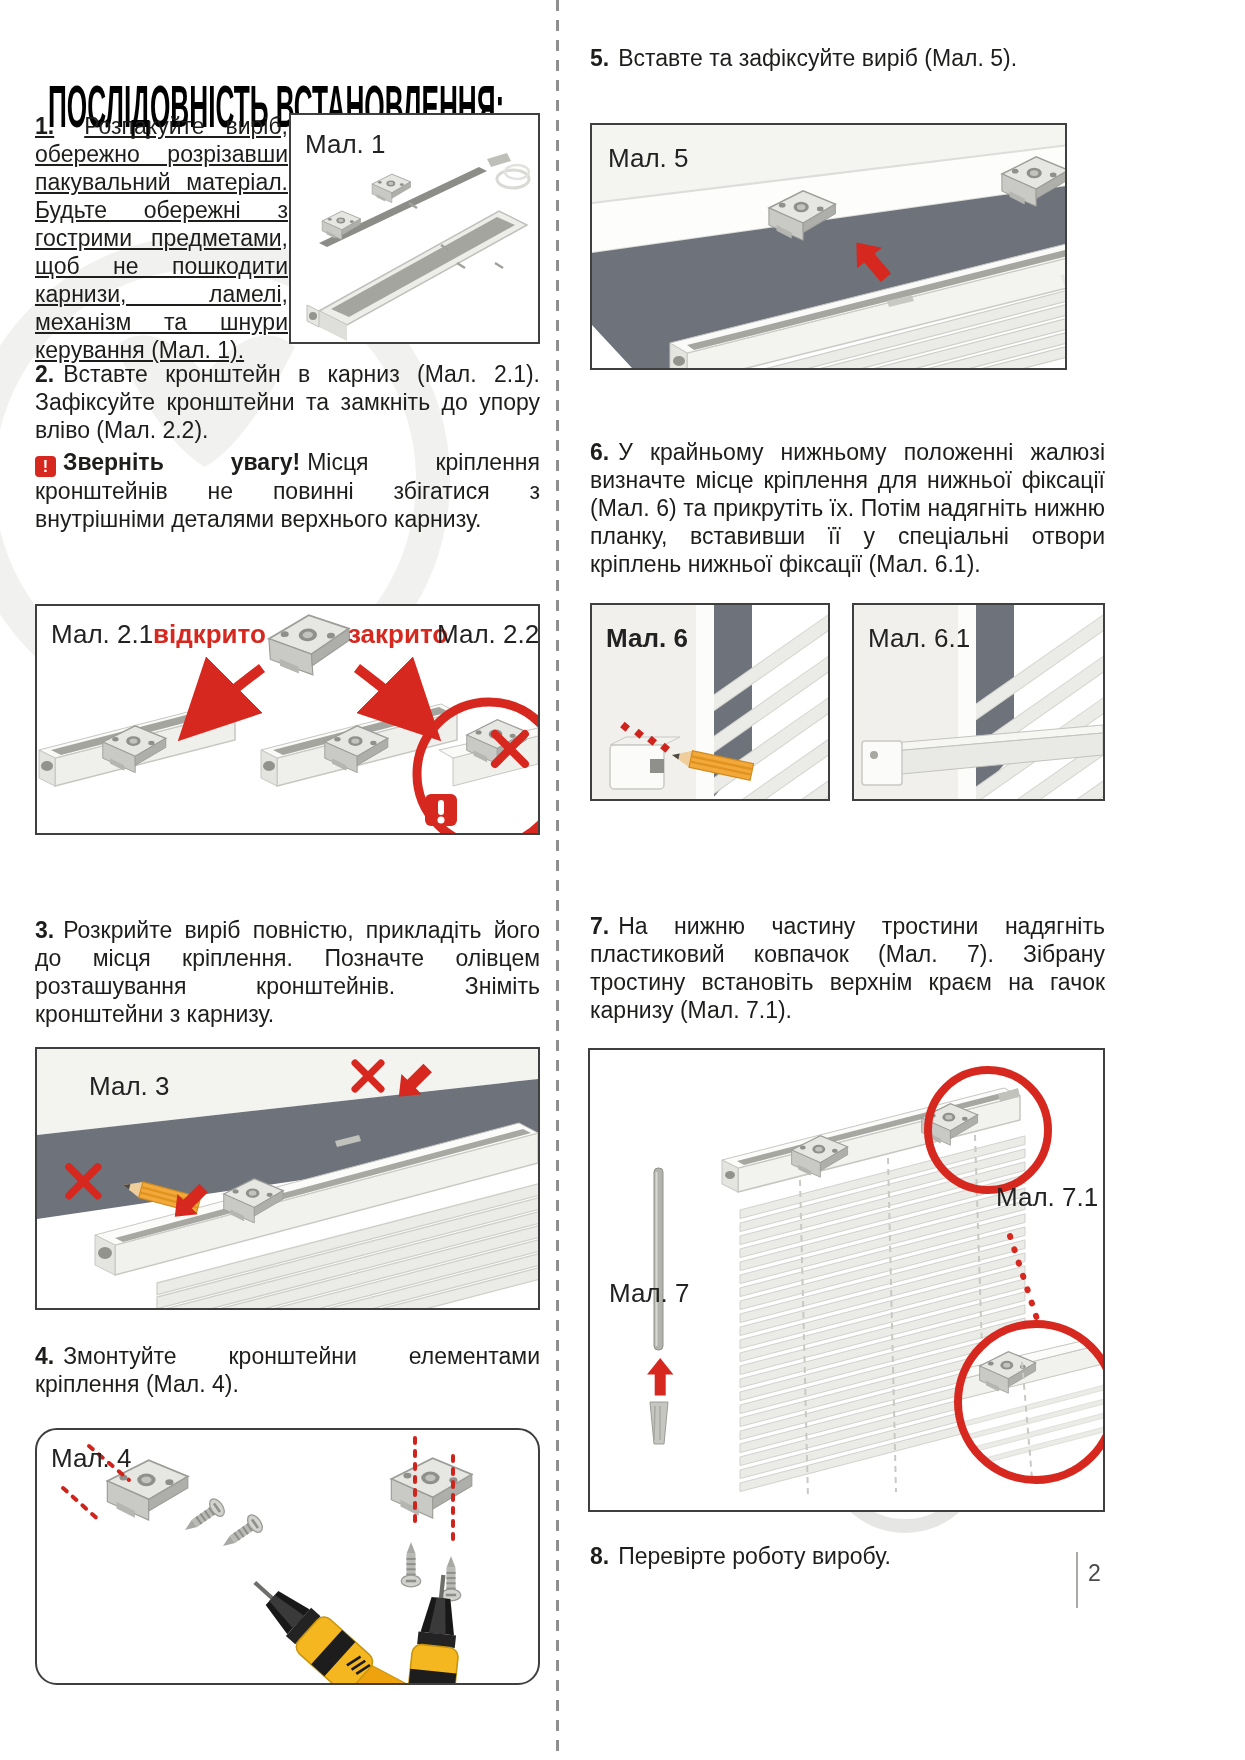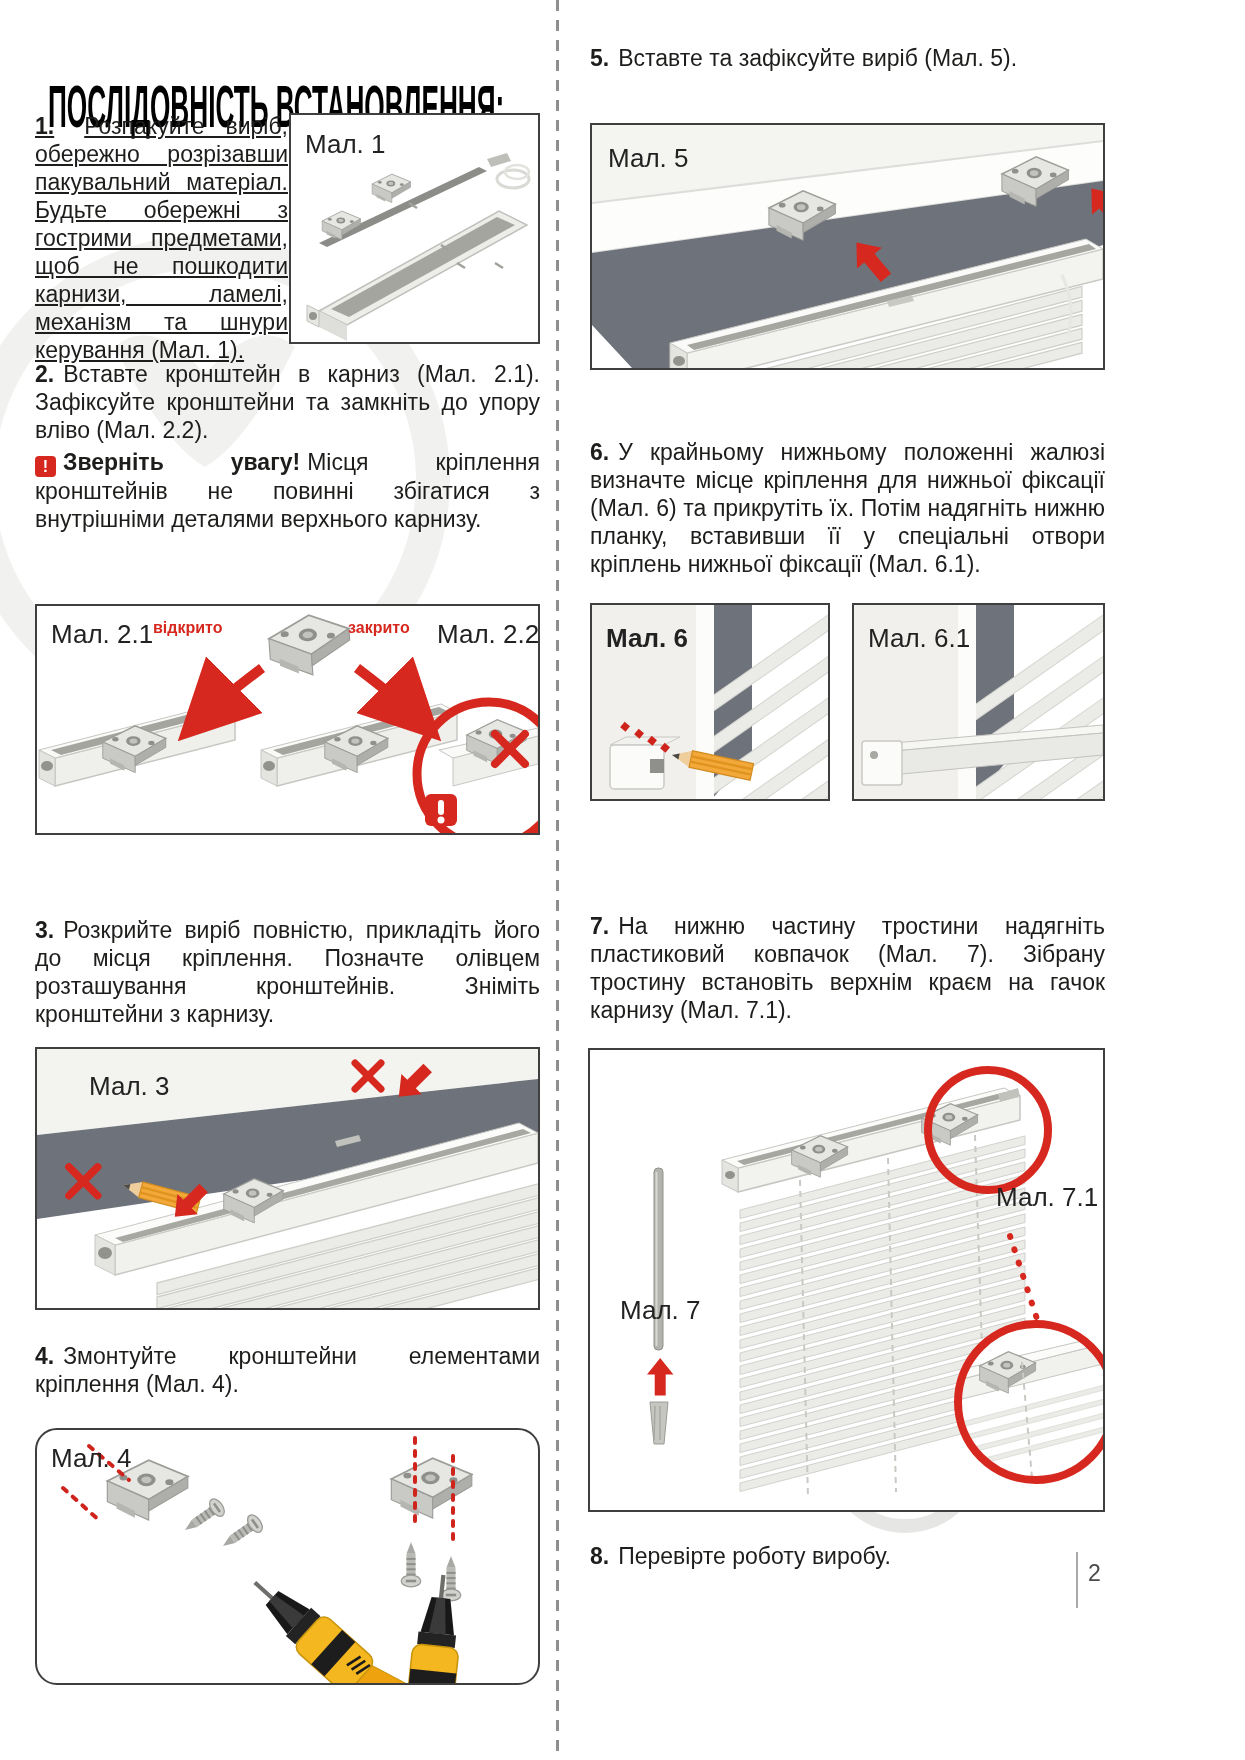--- a/index.html
+++ b/index.html
@@ -24,21 +24,21 @@
   .warnlabel{font-weight:bold;margin-right:7px;}
   .fig{
     position:absolute;background:#fff;border:2px solid #3f3f3f;overflow:hidden;
     box-sizing:border-box;z-index:1;
   }
   .fig svg{display:block;}
   .figlabel{
     position:absolute;font-size:26px;color:#222;z-index:3;white-space:nowrap;
   }
   .redlabel{
-    position:absolute;font-size:16px;color:#d6281e;font-weight:bold;z-index:3;white-space:nowrap;
+    position:absolute;font-size:26px;color:#d6281e;font-weight:bold;z-index:3;white-space:nowrap;
   }
   .divider{
     position:absolute;left:556px;top:0;width:3px;height:1760px;z-index:0;
     background:repeating-linear-gradient(180deg,#8f8f8f 0 11px,transparent 11px 20px);
   }
   .wm{position:absolute;z-index:0;}
   .pageline{position:absolute;left:1076px;top:1552px;width:2px;height:56px;background:#a9a9a7;}
   .pagenum{position:absolute;left:1088px;top:1560px;font-size:23px;color:#4a4a48;}
 </style>
 </head>
@@ -306,21 +306,21 @@
     <g transform="translate(404,168) rotate(6) scale(1.05)">
         <use href="#drill"></use>
       </g>
   </svg>
 </div>
 
 <p class="step" style="left:590px;top:44px;width:515px;">
   <b class="num">5.</b><span>Вставте та зафіксуйте виріб (Мал. 5).</span>
 </p>
 
-<div class="fig" style="left:590px;top:123px;width:515px;height:247px;">
+<div class="fig" style="left:590px;top:123px;width:477px;height:247px;">
   <span class="figlabel" style="left:16px;top:18px;">Мал. 5</span>
   <svg width="511" height="243" viewBox="0 0 511 243">
     <polygon points="0,0 511,0 511,16 0,78" fill="#f4f4f1"></polygon>
     <polygon points="0,78 511,16 511,56 0,128" fill="#fdfdfb"></polygon>
     <line x1="0" y1="78" x2="511" y2="16" stroke="#dddddb" stroke-width="2"></line>
     <line x1="0" y1="128" x2="511" y2="56" stroke="#dddddb" stroke-width="2"></line>
     <polygon points="0,128 511,56 511,120 150,243 40,243 0,200" fill="#6e737b"></polygon>
 
     <g transform="translate(130,255) scale(1.2)">
         <use href="#slatH"></use>
@@ -421,21 +421,21 @@
     <rect x="8" y="136" width="40" height="44" rx="3" fill="#fbfbf9" stroke="#c9c9c5" stroke-width="1.5"></rect>
     <circle cx="20" cy="150" r="4" fill="#a8a8a3"></circle>
   </svg>
 </div>
 
 <p class="step" style="left:590px;top:912px;width:515px;">
   <b class="num">7.</b><span>На нижню частину тростини надягніть пластиковий ковпачок (Мал. 7). Зібрану тростину встановіть верхнім краєм на гачок карнизу (Мал. 7.1).</span>
 </p>
 
 <div class="fig" style="left:588px;top:1048px;width:517px;height:464px;">
-  <span class="figlabel" style="left:30px;top:228px;margin-top:17px;">Мал. 7</span>
+  <span class="figlabel" style="left:19px;top:228px;">Мал. 7</span>
   <span class="figlabel" style="left:406px;top:132px;">Мал. 7.1</span>
   <svg width="513" height="460" viewBox="0 0 513 460">
 
     <rect x="64" y="118" width="9" height="182" rx="4" fill="#b3b3ae" stroke="#91918c"></rect>
     <line x1="66.5" y1="122" x2="66.5" y2="296" stroke="#d8d8d3" stroke-width="2"></line>
     <g transform="translate(57,308) scale(1.1)">
         <use href="#arrowU"></use>
       </g>
     <polygon points="60,352 78,352 74,394 64,394" fill="#c6c6c1" stroke="#9c9c97"></polygon>
     <line x1="65" y1="356" x2="64" y2="390" stroke="#a8a8a3" stroke-width="1.5"></line>

